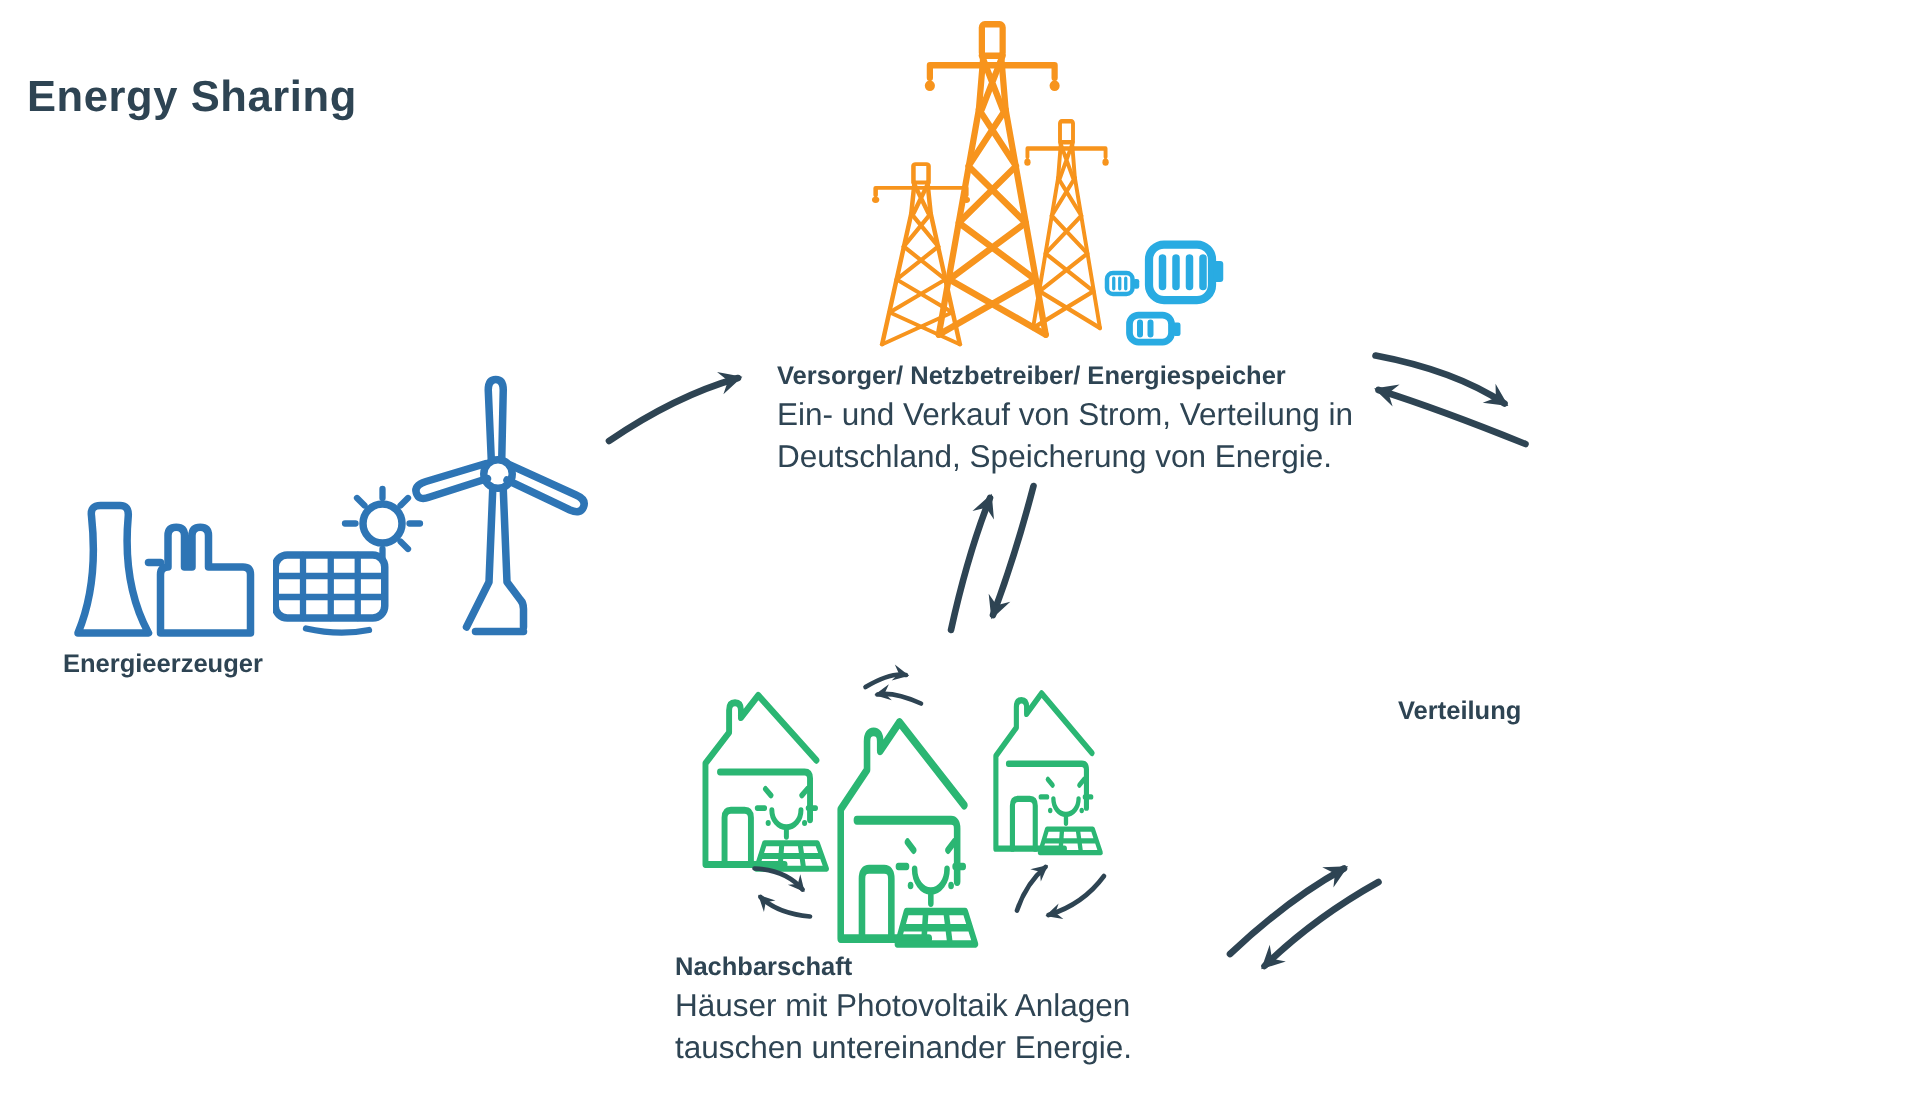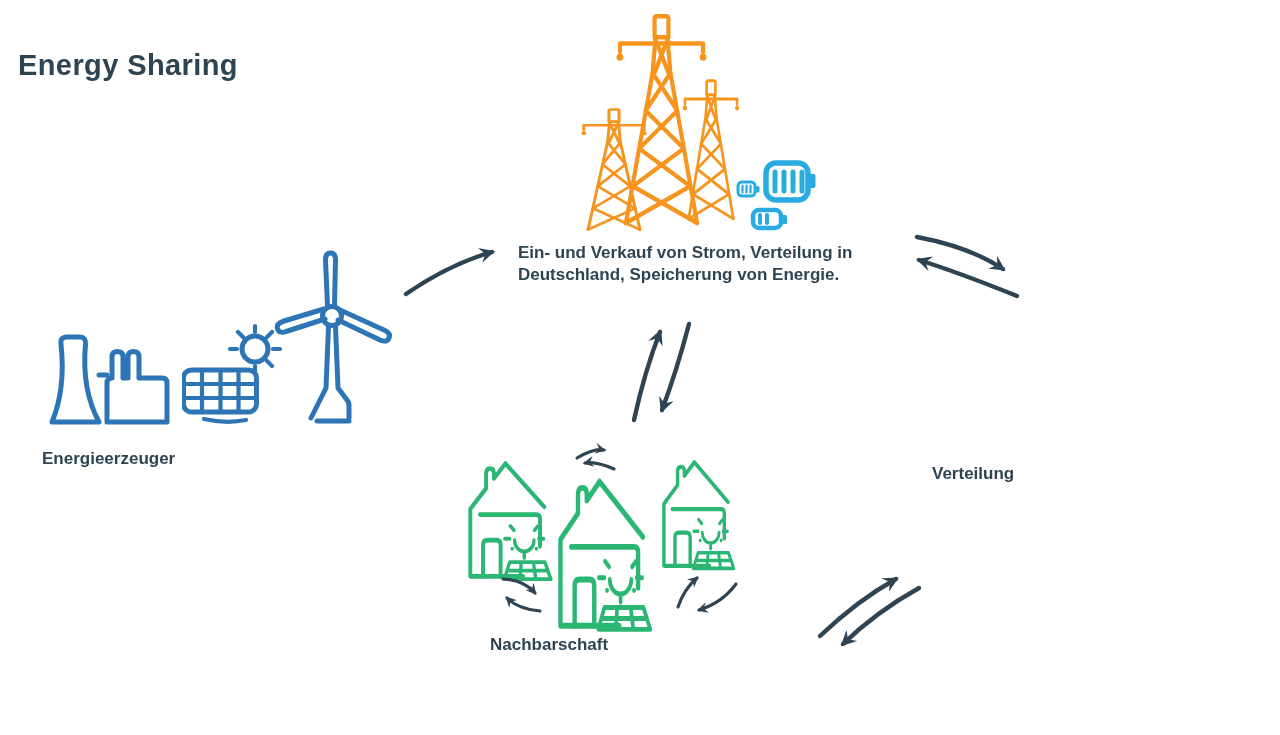--- a/index.html
+++ b/index.html
@@ -6,24 +6,24 @@
     --navy:#2e4453; --orange:#f7941d; --power-blue:#2e75b5; --battery-blue:#29abe2;
     --green:#2bb673; --logo-yellow:#f9b200; --logo-blue:#3a7dbf; --background:#ffffff;
   }
   html,body{margin:0;padding:0;background:var(--background);}
   .canvas{position:relative;width:1020px;height:735px;background:var(--background);
           font-family:"Liberation Sans",sans-serif;color:var(--navy);overflow:hidden;}
   .abs{position:absolute;}
   .title{left:18px;top:30px;font-size:29px;font-weight:800;letter-spacing:.4px;color:var(--navy);}
   .node{position:absolute;}
   .node .heading{font-size:17px;font-weight:700;line-height:1.25;}
-  .node .body{font-size:17px;font-weight:700;line-height:1.3;margin-top:2px;}
+  .node .body{font-size:21px;font-weight:400;line-height:1.3;margin-top:2px;}
   .n-versorger{left:518px;top:240px;width:390px;}
-  .n-energieerzeuger{left:42px;top:448px;width:410px;}
-  .n-nachbarschaft{left:450px;top:634px;width:390px;margin-left:40px;}
+  .n-energieerzeuger{left:42px;top:432px;width:410px;}
+  .n-nachbarschaft{left:450px;top:634px;width:390px;}
   .n-eigenheim{left:932px;top:463px;width:340px;}
   svg{display:block;}
   .overlay{position:absolute;left:0;top:0;pointer-events:none;}
   
   .pylons .ln{stroke:var(--orange);fill:none;stroke-width:4.2;stroke-linecap:round;stroke-linejoin:round;}
   .pylons .dot{fill:var(--orange);stroke:none;}
   .batteries .ln{stroke:var(--battery-blue);fill:none;stroke-linecap:round;stroke-linejoin:round;}
   .batteries .solid{fill:var(--battery-blue);stroke:none;}
   .bluesvg .ln{stroke:var(--power-blue);fill:none;stroke-width:5;stroke-linecap:round;stroke-linejoin:round;}
   .bluesvg .thin{stroke:var(--power-blue);fill:none;stroke-width:4.2;stroke-linecap:round;}
@@ -138,27 +138,29 @@
     <path class="big" marker-end="url(#ah)" d="M919,588 Q876,612 843,644"></path>
     <path class="sml" marker-end="url(#ah)" d="M577,458 Q594,448 604,450"></path>
     <path class="sml" marker-end="url(#ah)" d="M614,469 Q596,461 585,463"></path>
     <path class="sml" marker-end="url(#ah)" d="M503,579 Q524,580 535,593"></path>
     <path class="sml" marker-end="url(#ah)" d="M540,611 Q518,609 507,598"></path>
     <path class="sml" marker-end="url(#ah)" d="M678,607 Q684,589 697,578"></path>
     <path class="sml" marker-end="url(#ah)" d="M736,584 Q722,603 699,610"></path>
   </svg>
 
   <div class="node n-versorger">
+    <div class="heading">Versorger/ Netzbetreiber/ Energiespeicher</div>
     <div class="body">Ein- und Verkauf von Strom, Verteilung in Deutschland, Speicherung von Energie.</div>
   </div>
   <div class="node n-energieerzeuger">
     <div class="heading">Energieerzeuger</div>
   </div>
   <div class="node n-nachbarschaft">
     <div class="heading">Nachbarschaft</div>
+    <div class="body">Häuser mit Photovoltaik Anlagen tauschen untereinander Energie.</div>
   </div>
   <div class="node n-eigenheim">
     <div class="heading">Verteilung</div>
   </div>
 
   <div class="abs logo">
     <svg width="36" height="34" viewBox="0 0 38 34">
       <path d="M4,12 L13,26 L30,5" stroke="var(--logo-blue)" stroke-width="9" fill="none"></path>
       <path d="M10,30 L26,10" stroke="var(--logo-yellow)" stroke-width="9" fill="none"></path>
       <path d="M24,0 L37,4 L29,14 Z" fill="var(--logo-yellow)"></path>

